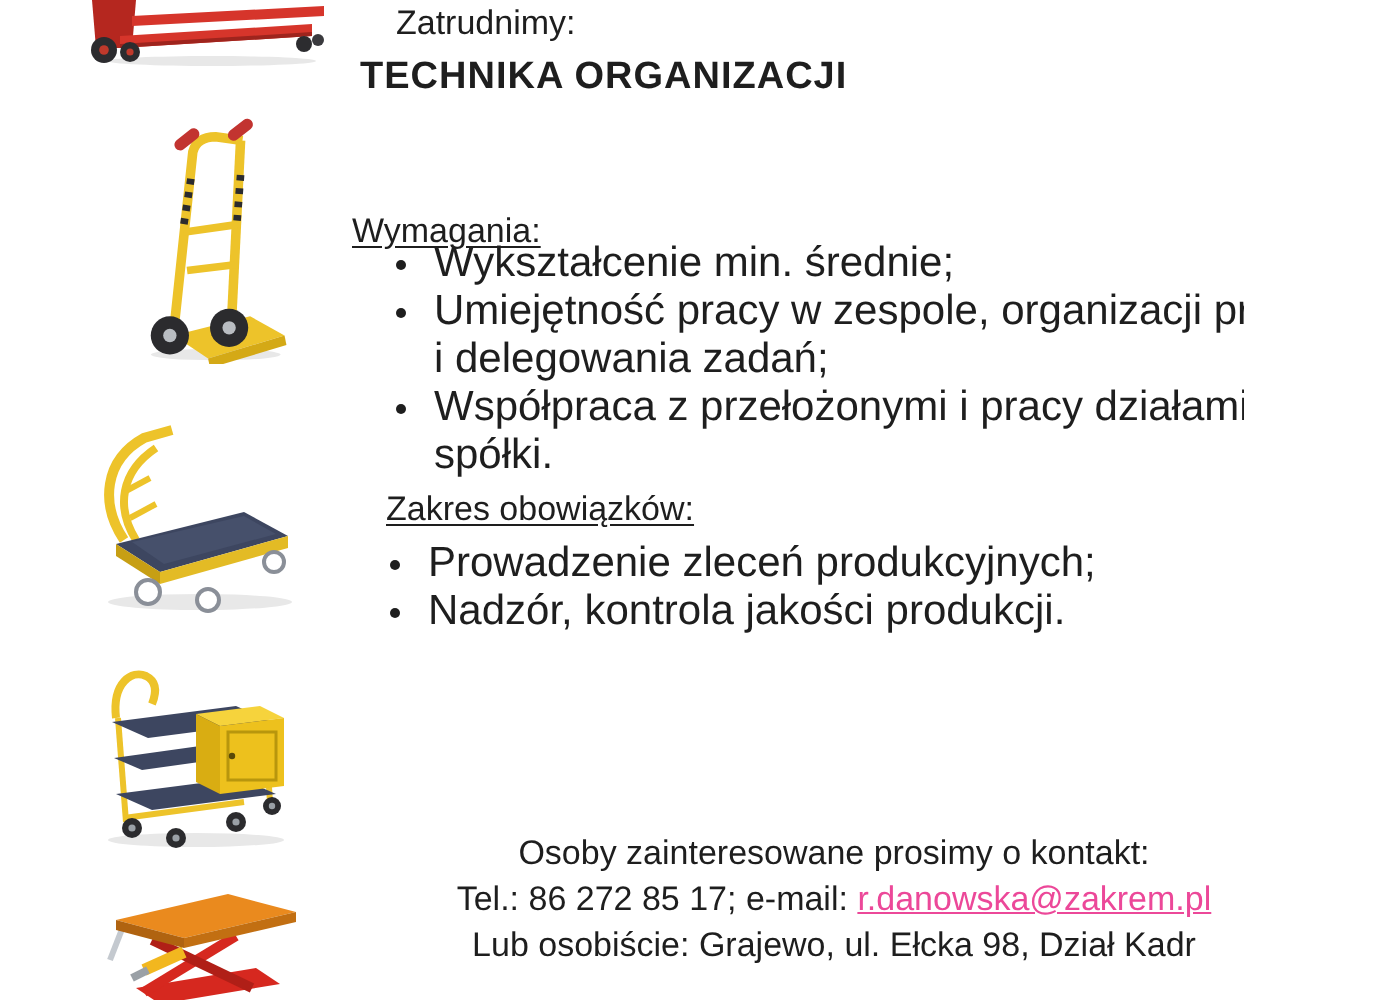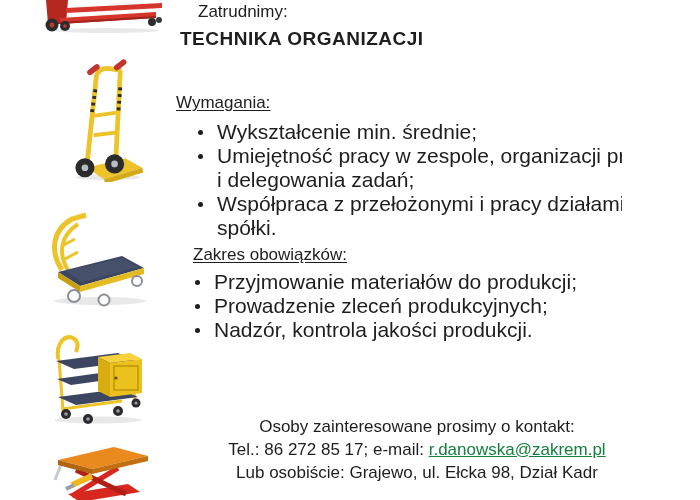--- a/index.html
+++ b/index.html
@@ -24,41 +24,41 @@
   }
   .title {
     position:absolute; left:180px; top:27px; width:484px; margin:0;
     font-size:19px; font-weight:bold;
     letter-spacing:0.5px; line-height:23px;
   }
   .sec {
     position:absolute; margin:0; font-size:17px; font-weight:normal;
     text-decoration:underline; text-underline-offset:2px; line-height:20px;
   }
-  #req-head  { left:176px; top:93px; }
+  #req-head  { left:176px; top:106px; }
   #dut-head  { left:193px; top:245px; }
   .list { position:absolute; margin:0; padding:0; list-style:none; }
   #req-list { left:198px; top:120px; width:472px; }
   #dut-list { left:195px; top:270px; width:472px; }
   .item { display:flex; font-size:21px; line-height:24px; }
   .item .txt { max-width:450px; }
   .dot {
     flex:0 0 auto; width:5px; height:5px; border-radius:50%;
     background:#1e1e1e; margin:10px 14px 0 0;
   }
   .fulltime {
     position:absolute; left:172px; top:356px; margin:0;
     font-size:17px; line-height:21px;
   }
   .contact {
     position:absolute; left:180px; top:415px; width:474px;
     text-align:center; font-size:17px; line-height:23px;
   }
   .email {
-    color:#15803d; text-decoration:underline; cursor:pointer;
+    color:#ec4899; text-decoration:underline; cursor:pointer;
   }
 </style>
 </head>
 <body>
 
 <div class="page">
 
   <figure class="equip" id="eq-pallet">
     <svg width="128" height="33" viewBox="0 0 128 33">
       <ellipse cx="68" cy="30.5" rx="52" ry="2.5" fill="#e8e8e8"></ellipse>
@@ -173,24 +173,20 @@
     <li class="item">
         <span class="dot"></span>
         <span class="txt">Współpraca z przełożonymi i pracy działami spółki.</span>
       </li>
   </ul>
 
   <h2 class="sec" id="dut-head">Zakres obowiązków:</h2>
   <ul class="list" id="dut-list">
     <li class="item">
         <span class="dot"></span>
-        <span class="txt">Przyjmowanie materiałów do produkcji;</span>
-      </li>
-    <li class="item">
-        <span class="dot"></span>
         <span class="txt">Prowadzenie zleceń produkcyjnych;</span>
       </li>
     <li class="item">
         <span class="dot"></span>
         <span class="txt">Nadzór, kontrola jakości produkcji.</span>
       </li>
   </ul>
 
 
   <div class="contact">

